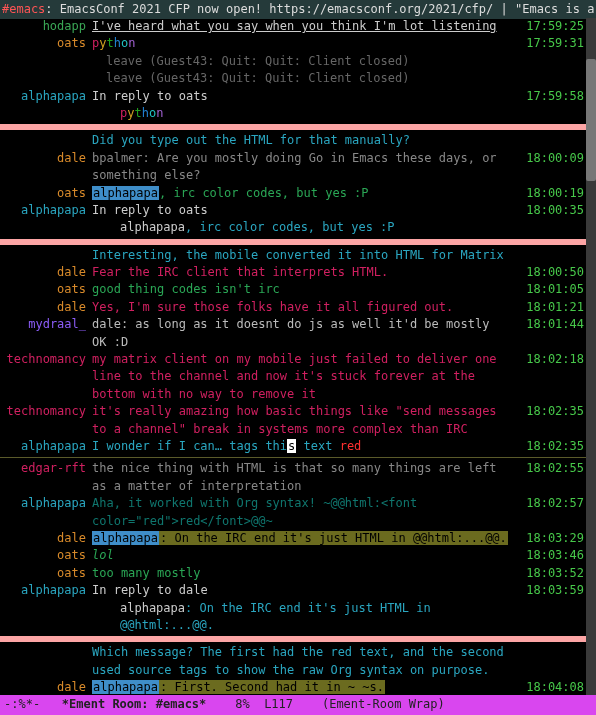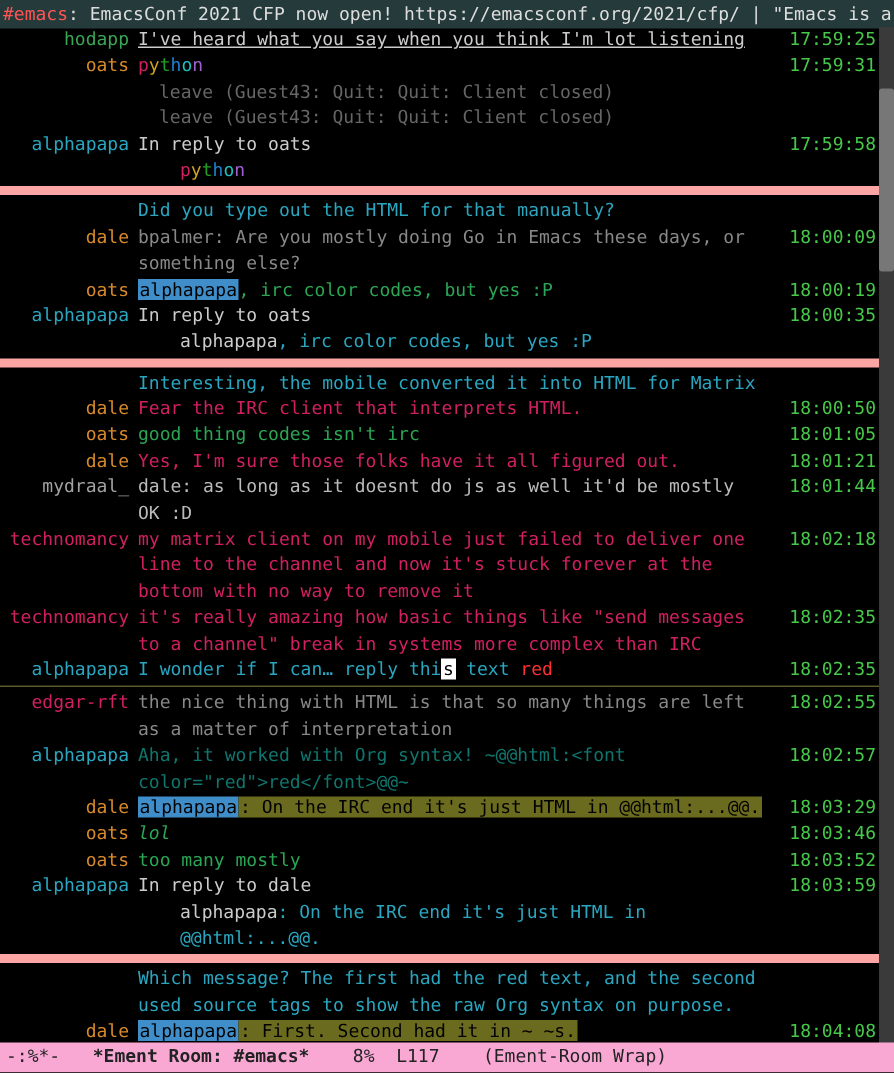--- a/index.html
+++ b/index.html
@@ -2,21 +2,21 @@
 <html><head>
 <meta charset="utf-8">
 <style>
   html,body{margin:0;padding:0;background:#000;color:#ccc;font-family:ui-monospace,Menlo,Consolas,monospace;font-size:12px;line-height:1.45}
   .frame{width:596px;height:715px;overflow:hidden;position:relative}
   .chanbar{background:#253a3a;color:#ddd;padding:1px 2px;white-space:nowrap;overflow:hidden}
   .chanbar .hash{color:#ff5555}
   .body{position:absolute;top:18px;bottom:18px;left:0;right:10px;overflow:hidden}
   .scrollbar{position:absolute;top:18px;bottom:18px;right:0;width:10px;background:#3a3a3a}
   .thumb{position:absolute;left:0;right:0;background:#777;border-radius:2px}
-  .modeline{position:absolute;left:0;right:0;bottom:0;height:18px;background:#f9a8d4;color:#222;padding:1px 4px;white-space:nowrap;overflow:hidden}
+  .modeline{position:absolute;left:0;right:0;bottom:0;height:18px;background:#d946ef;color:#222;padding:1px 4px;white-space:nowrap;overflow:hidden}
   .row{display:flex;align-items:flex-start;padding:0 2px}
   .nick{width:84px;flex:0 0 84px;text-align:right;padding-right:6px}
   .msg{flex:1 1 auto;padding-right:4px;word-break:break-word}
   .ts{flex:0 0 66px;text-align:right;color:#47c84a;padding-left:4px}
   .sep{border-top:6px solid #fca5a5;margin-top:2px;padding-top:2px}
   .hl{background:#3f8ec9;color:#000;padding:0 1px}
   .hl-olive{background:#6b6b1f;color:#000;padding:0 1px}
   .word-p{color:#d02060}.word-y{color:#d0a020}.word-t{color:#20a020}.word-h{color:#2080d0}.word-o{color:#20c0c0}.word-n{color:#a060d0}
   .cursor{background:#fff;color:#000;padding:0 1px}
   .raindrop{letter-spacing:0}
@@ -99,37 +99,37 @@
         <div class="nick" style="color: rgb(216, 138, 42);">oats</div>
         <div class="msg"><span style="color: rgb(42, 166, 85);">good thing codes isn't irc</span></div>
         <div class="ts">18:01:05</div>
       </div>
       <div class="row">
         <div class="nick" style="color: rgb(216, 138, 42);">dale</div>
         <div class="msg"><span style="color: rgb(208, 32, 96);">Yes, I'm sure those folks have it all figured out.</span></div>
         <div class="ts">18:01:21</div>
       </div>
       <div class="row">
-        <div class="nick" style="color: #a3a3a3;">mydraal_</div>
+        <div class="nick" style="color: #8b5cf6;">mydraal_</div>
         <div class="msg"><span style="color: rgb(187, 187, 187);">dale: as long as it doesnt do js as well it'd be mostly OK :D</span></div>
         <div class="ts">18:01:44</div>
       </div>
       <div class="row">
         <div class="nick" style="color: rgb(208, 32, 96);">technomancy</div>
         <div class="msg"><span style="color: rgb(208, 32, 96);">my matrix client on my mobile just failed to deliver one line to the channel and now it's stuck forever at the bottom with no way to remove it</span></div>
         <div class="ts">18:02:18</div>
       </div>
       <div class="row">
         <div class="nick" style="color: rgb(208, 32, 96);">technomancy</div>
         <div class="msg"><span style="color: rgb(208, 32, 96);">it's really amazing how basic things like "send messages to a channel" break in systems more complex than IRC</span></div>
         <div class="ts">18:02:35</div>
       </div>
       <div class="row">
         <div class="nick" style="color: rgb(42, 166, 192);">alphapapa</div>
-        <div class="msg"><span style="color: rgb(42, 166, 192);">I wonder if I can… reply thi</span><span class="cursor">s</span><span style="color: rgb(42, 166, 192);"> text </span><span style="color: rgb(255, 48, 48);">red</span></div>
+        <div class="msg"><span style="color: rgb(42, 166, 192);">I wonder if I can… tags thi</span><span class="cursor">s</span><span style="color: rgb(42, 166, 192);"> text </span><span style="color: rgb(255, 48, 48);">red</span></div>
         <div class="ts">18:02:35</div>
       </div>
       <div style="border-top: 1px solid rgb(90, 90, 42); margin: 2px 0px;"></div>
       <div class="row">
         <div class="nick" style="color: rgb(208, 32, 96);">edgar-rft</div>
         <div class="msg"><span style="color: rgb(136, 136, 136);">the nice thing with HTML is that so many things are left as a matter of interpretation</span></div>
         <div class="ts">18:02:55</div>
       </div>
       <div class="row">
         <div class="nick" style="color: rgb(42, 166, 192);">alphapapa</div>

